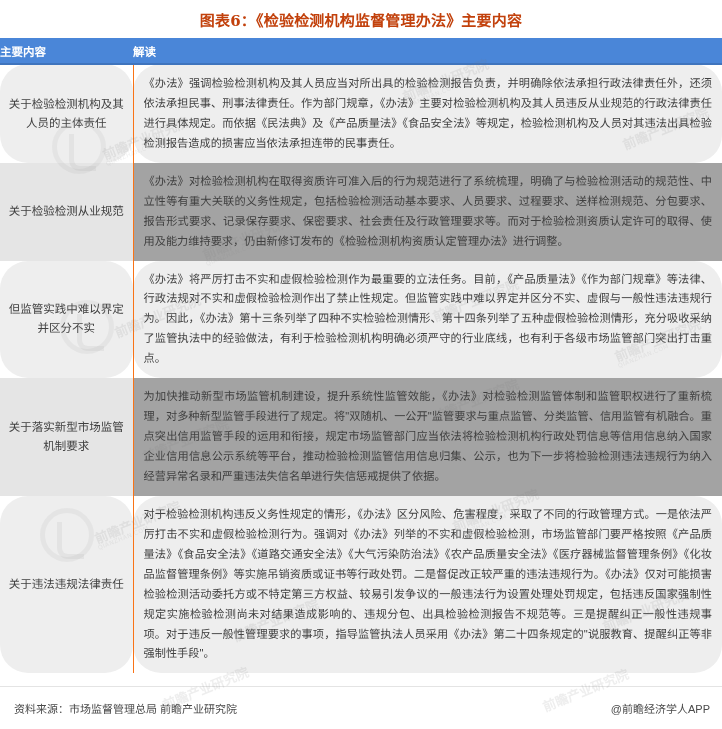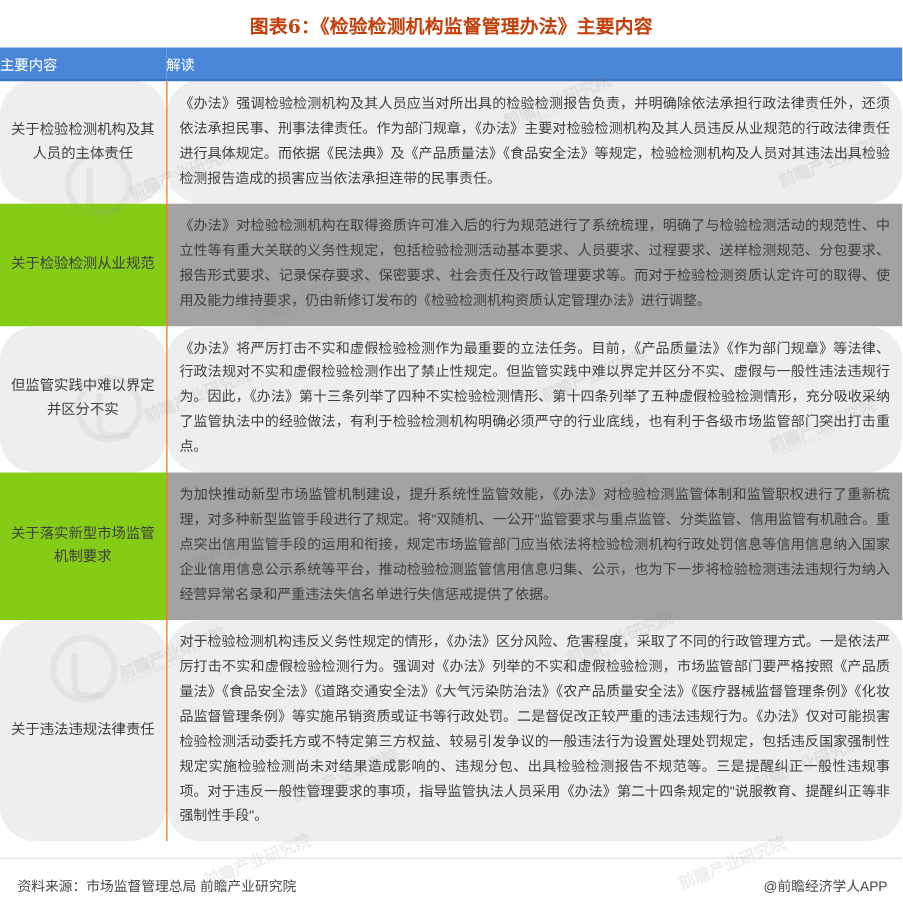--- a/index.html
+++ b/index.html
@@ -37,21 +37,21 @@
   }
   table.main-table {
     width: 722px;
     border-collapse: collapse;
     table-layout: fixed;
   }
   table.main-table thead th {
     background: #4a86d8;
     color: #ffffff;
     font-size: 11.5px;
-    font-weight: normal;
+    font-weight: bold;
     text-align: left;
     height: 25px;
     padding: 0;
     border-bottom: 2px solid #3f74bd;
     vertical-align: middle;
   }
   th.col-topic { width: 133px; padding-left: 24px; }
   th.col-interp { padding-left: 68px; margin-top: 35px; }
 
   td.cell-topic {
@@ -67,21 +67,21 @@
   td.cell-interp {
     vertical-align: middle;
     font-size: 11.2px;
     line-height: 1.78;
     color: #3f3f3f;
     padding: 9px 10px 9px 10px;
     text-align: justify;
     text-justify: inter-ideograph;
   }
   tr.row-odd td  { background: #eeeeee; border-radius: 28px; }
-  tr.row-even td { background: #84cc16; }
+  tr.row-even td { background: #e5e5e5; }
   tr.row-odd td.cell-interp  { background: #eeeeee; }
   tr.row-even td.cell-interp { background: #a3a3a3; }
 
   
   .footer {
     position: absolute;
     left: 0;
     bottom: 0;
     width: 722px;
     height: 42px;

